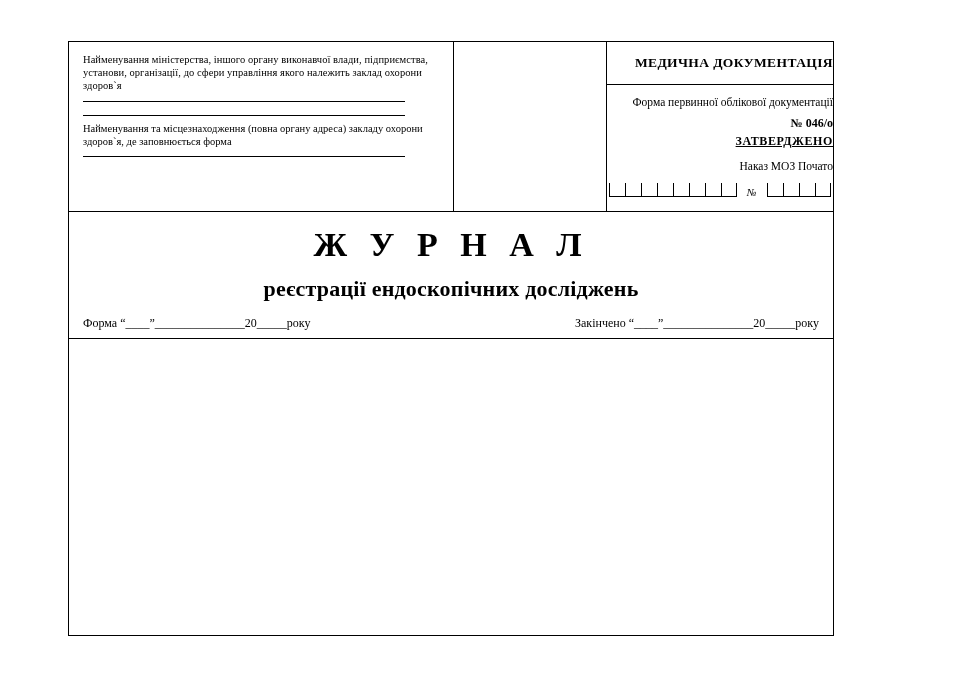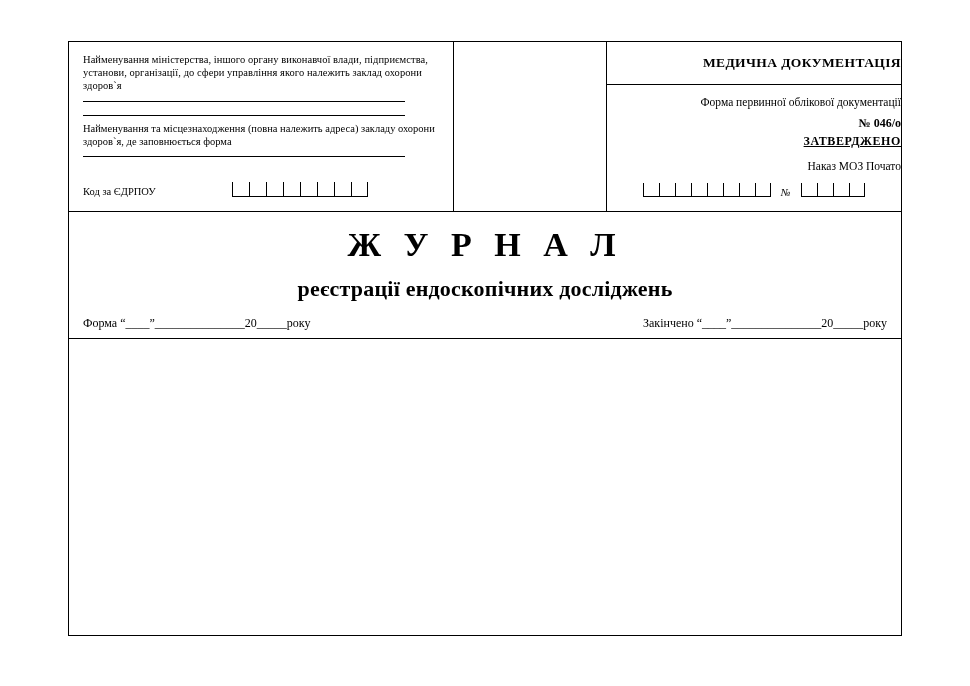--- a/index.html
+++ b/index.html
@@ -12,21 +12,21 @@
     height: 686px;
     font-family: "Liberation Serif", serif;
     color: #000000;
     position: relative;
   }
 
   .sheet {
     position: absolute;
     left: 68px;
     top: 41px;
-    width: 834px;
+    width: 766px;
     height: 595px;
     border: 1px solid #000;
     box-sizing: border-box;
     display: flex;
     flex-direction: column;
   }
 
   
   .header-row {
     display: flex;
@@ -189,36 +189,23 @@
 <body>
 
 <div class="sheet">
 
   <div class="header-row">
 
     <div class="hdr-left">
       <div class="ministry-text">Найменування міністерства, іншого органу виконавчої влади, підприємства, установи, організації, до сфери управління якого належить заклад охорони здоров`я</div>
       <div class="rule rule-1"></div>
       <div class="rule rule-2"></div>
-      <div class="inst-text">Найменування та місцезнаходження (повна належить адреса) закладу охорони здоров`я, де заповнюється форма</div>
+      <div class="inst-text">Найменування та місцезнаходження (повна органу адреса) закладу охорони здоров`я, де заповнюється форма</div>
       <div class="rule rule-3"></div>
 
-      <div class="edrpou-row">
-        <div class="edrpou-label">Код за ЄДРПОУ</div>
-        <div class="comb" style="margin-left:76px;">
-          <div class="cell"></div>
-          <div class="cell"></div>
-          <div class="cell"></div>
-          <div class="cell"></div>
-          <div class="cell"></div>
-          <div class="cell"></div>
-          <div class="cell"></div>
-          <div class="cell"></div>
-        </div>
-      </div>
     </div>
 
     <div class="hdr-mid"></div>
 
     <div class="hdr-right">
       <div class="med-doc-title">МЕДИЧНА ДОКУМЕНТАЦІЯ</div>
       <div class="divider"></div>
       <div class="form-line">Форма первинної облікової документації</div>
       <div class="form-num">№ 046/о</div>
       <div class="approved">ЗАТВЕРДЖЕНО</div>

